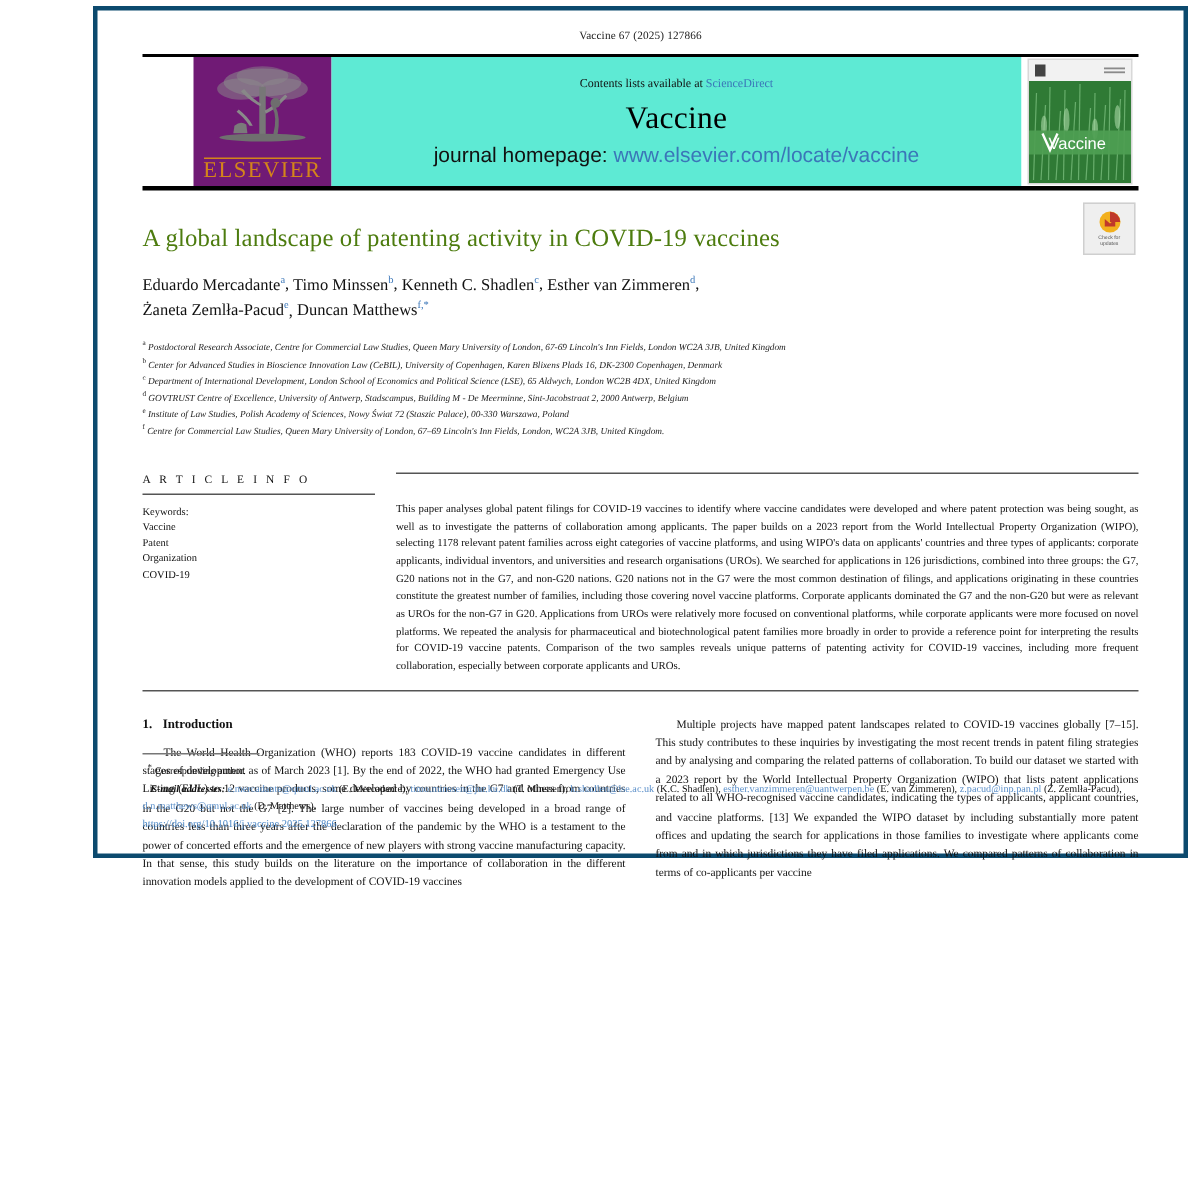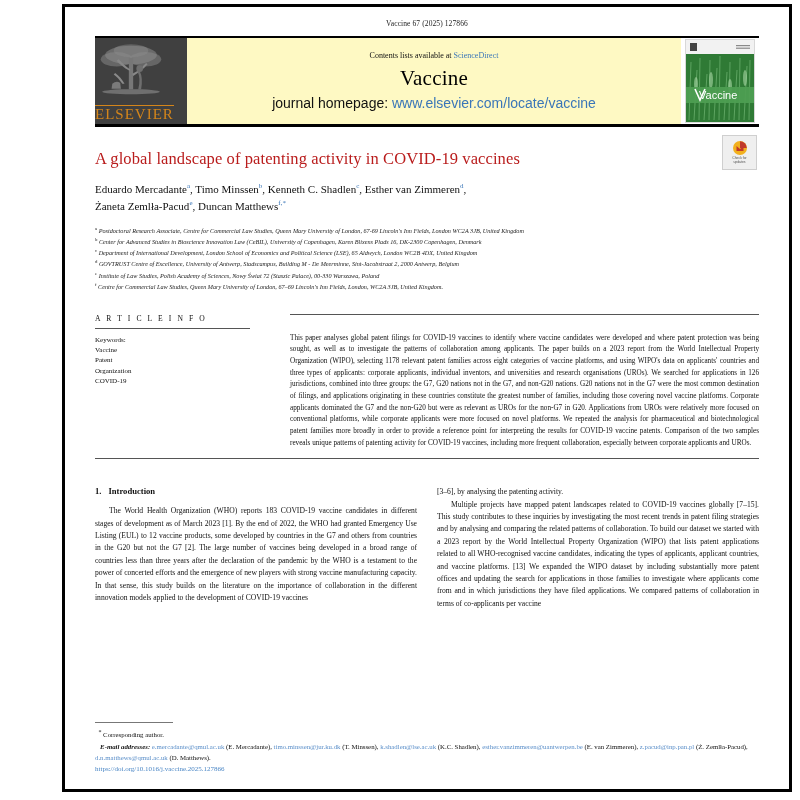--- a/index.html
+++ b/index.html
@@ -14,22 +14,22 @@
     font-family: "Liberation Serif", serif;
     color: #1a1a1a;
   }
 
   
   #page-frame {
     position: absolute;
     left: 62px;
     top: 4px;
     width: 730px;
-    height: 788px;
-    border: 3px solid #000000;
+    height: 568px;
+    border: 3px solid #0c4a6e;
     background: #ffffff;
     box-sizing: border-box;
   }
   #page-inner {
     position: absolute;
     left: 0; top: 0;
     width: 100%;
     height: 100%;
     box-sizing: border-box;
     padding: 0 30px;
@@ -52,39 +52,40 @@
     display: flex;
     align-items: stretch;
     height: 86px;
     box-sizing: content-box;
   }
   .elsevier-block {
     width: 92px;
     flex: 0 0 92px;
     display: flex;
     flex-direction: column;
-    align-items: flex-start;
+    align-items: center;
     justify-content: flex-end;
     padding-bottom: 2px;
-    background: #404040;
+    background: #701a75;
+    margin-left: 34px;
   }
   .elsevier-tree { width: 72px; height: 62px; }
   .elsevier-word {
     font-family: "Liberation Serif", serif;
     font-size: 15px;
     letter-spacing: 1px;
     color: #d4851a;
     line-height: 1;
     border-top: 1.4px solid #d4851a;
     padding-top: 1px;
     margin-top: 1px;
   }
   .center-band {
     flex: 1 1 auto;
-    background: #fef9c3;
+    background: #5eead4;
     display: flex;
     flex-direction: column;
     align-items: center;
     justify-content: center;
     gap: 2px;
     padding: 4px 0;
   }
   .contents-line { font-size: 8px; color: #111; }
   .contents-line .sd-link { color: #3a76b8; }
   .journal-name {
@@ -135,21 +136,21 @@
     font-size: 3.4px;
     line-height: 1.15;
     color: #555;
     text-align: center;
     font-family: "Liberation Sans", sans-serif;
     margin-top: 1px;
   }
   .paper-title {
     font-size: 16.5px;
     font-weight: 400;
-    color: #b91c1c;
+    color: #4d7c0f;
     margin: 0 0 12px 0;
     letter-spacing: 0.1px;
     padding-right: 45px;
   }
   .authors {
     font-size: 11px;
     line-height: 1.55;
     color: #111;
     padding-right: 45px;
   }
@@ -167,21 +168,21 @@
     font-style: normal;
     font-size: 4.8px;
     vertical-align: super;
     margin-right: 1.5px;
   }
 
   
   .info-abstract {
     display: flex;
     margin-top: 22px;
-    gap: 40px;
+    gap: 14px;
   }
   .col-info { width: 155px; flex: 0 0 155px; }
   .col-abstract { flex: 1 1 auto; }
   .sec-head {
     font-size: 7.6px;
     letter-spacing: 2.1px;
     font-family: "Liberation Serif", serif;
     color: #111;
     margin-bottom: 5px;
   }
@@ -194,21 +195,21 @@
     text-align: justify;
     color: #111;
     hyphens: auto;
     margin-top: 18px;
   }
   .abstract-rule-bottom { border-top: 1px solid #555; margin-top: 9px; }
 
   
   .body-cols {
     display: flex;
-    margin-top: 27px;
+    margin-top: 16px;
     gap: 20px;
   }
   .body-col { flex: 1 1 0; }
   .body-heading {
     font-size: 8.6px;
     font-weight: bold;
     color: #111;
     margin: 0 0 9px 0;
     font-family: "Liberation Serif", serif;
   }
@@ -376,21 +377,20 @@
     <div class="abstract-rule-bottom"></div>
 
     <div class="body-cols">
       <div class="body-col">
         <div class="body-heading">
           <span class="num">1.</span><span>Introduction</span>
         </div>
         <p class="body-par">The World Health Organization (WHO) reports 183 COVID-19 vaccine candidates in different stages of development as of March 2023 [1]. By the end of 2022, the WHO had granted Emergency Use Listing (EUL) to 12 vaccine products, some developed by countries in the G7 and others from countries in the G20 but not the G7 [2]. The large number of vaccines being developed in a broad range of countries less than three years after the declaration of the pandemic by the WHO is a testament to the power of concerted efforts and the emergence of new players with strong vaccine manufacturing capacity. In that sense, this study builds on the literature on the importance of collaboration in the different innovation models applied to the development of COVID-19 vaccines</p>
       </div>
       <div class="body-col">
-        <p class="body-par noindent">[3–6], by analysing the patenting activity.</p>
         <p class="body-par">Multiple projects have mapped patent landscapes related to COVID-19 vaccines globally [7–15]. This study contributes to these inquiries by investigating the most recent trends in patent filing strategies and by analysing and comparing the related patterns of collaboration. To build our dataset we started with a 2023 report by the World Intellectual Property Organization (WIPO) that lists patent applications related to all WHO-recognised vaccine candidates, indicating the types of applicants, applicant countries, and vaccine platforms. [13] We expanded the WIPO dataset by including substantially more patent offices and updating the search for applications in those families to investigate where applicants come from and in which jurisdictions they have filed applications. We compared patterns of collaboration in terms of co-applicants per vaccine</p>
       </div>
     </div>
 
     <div class="footnote-block">
       <div class="fn-rule"></div>
       <div class="fn-line">
         &nbsp;&nbsp;<span class="fn-star">*</span>
         <span>Corresponding author.</span>
       </div>

